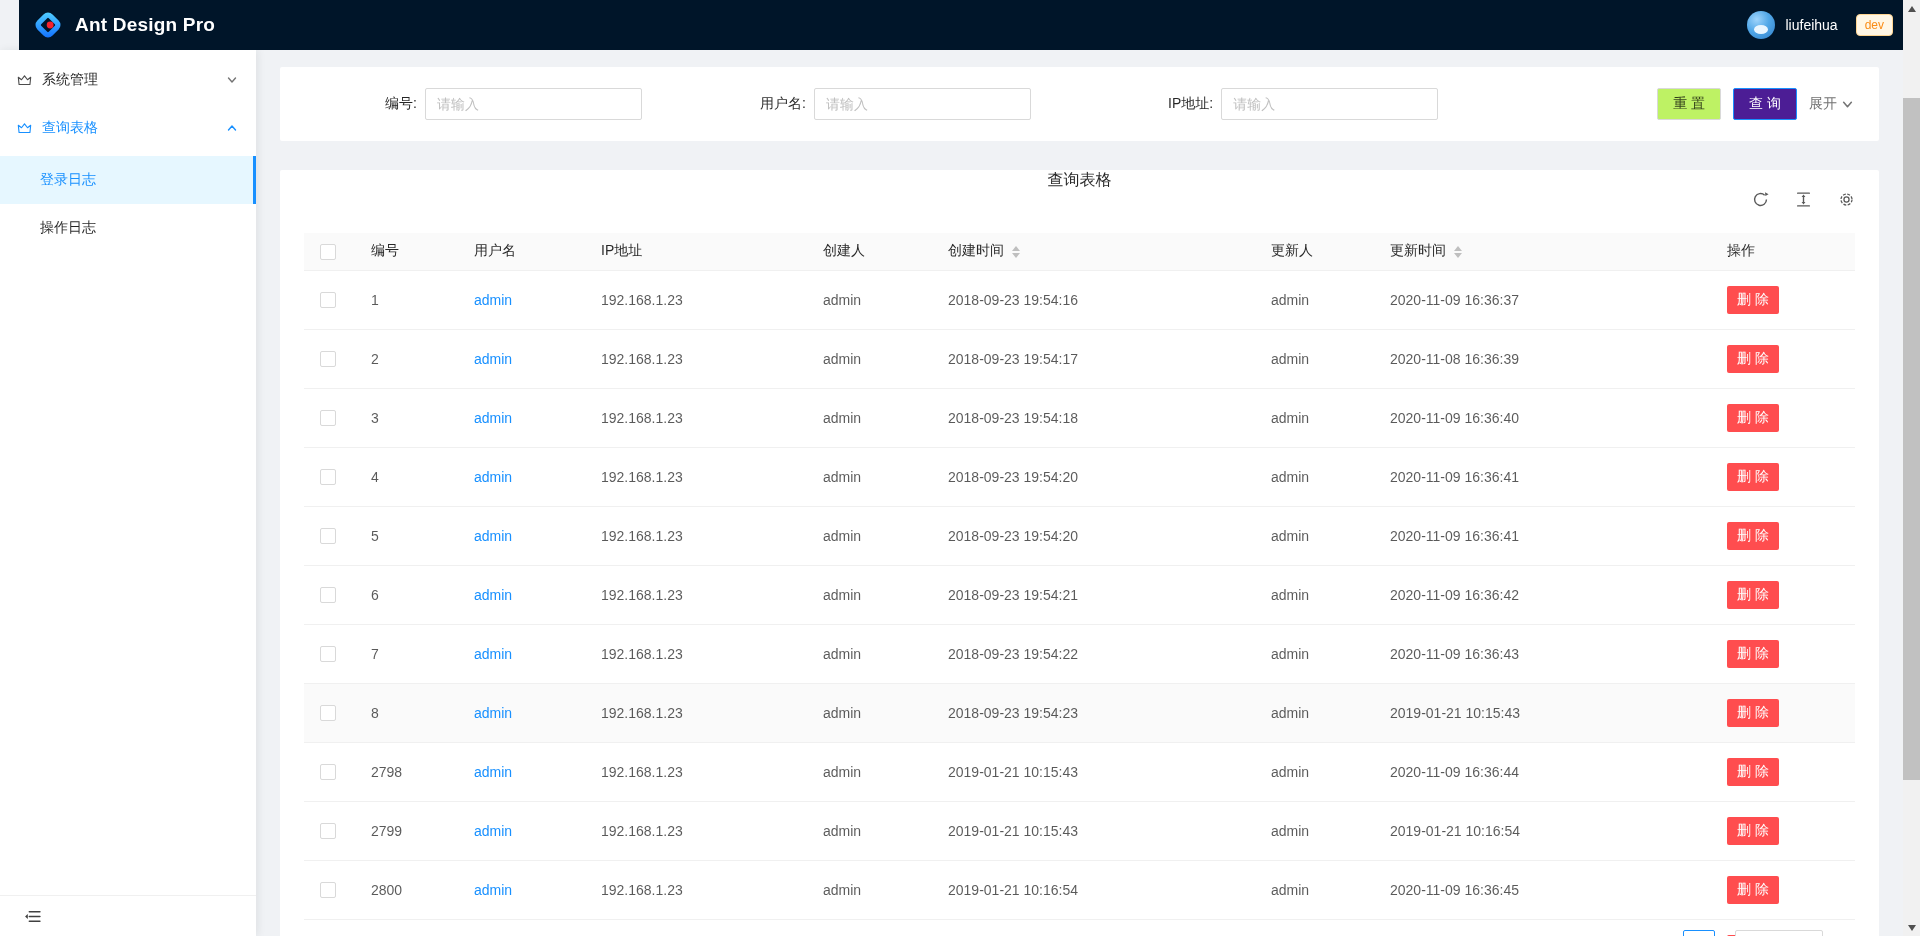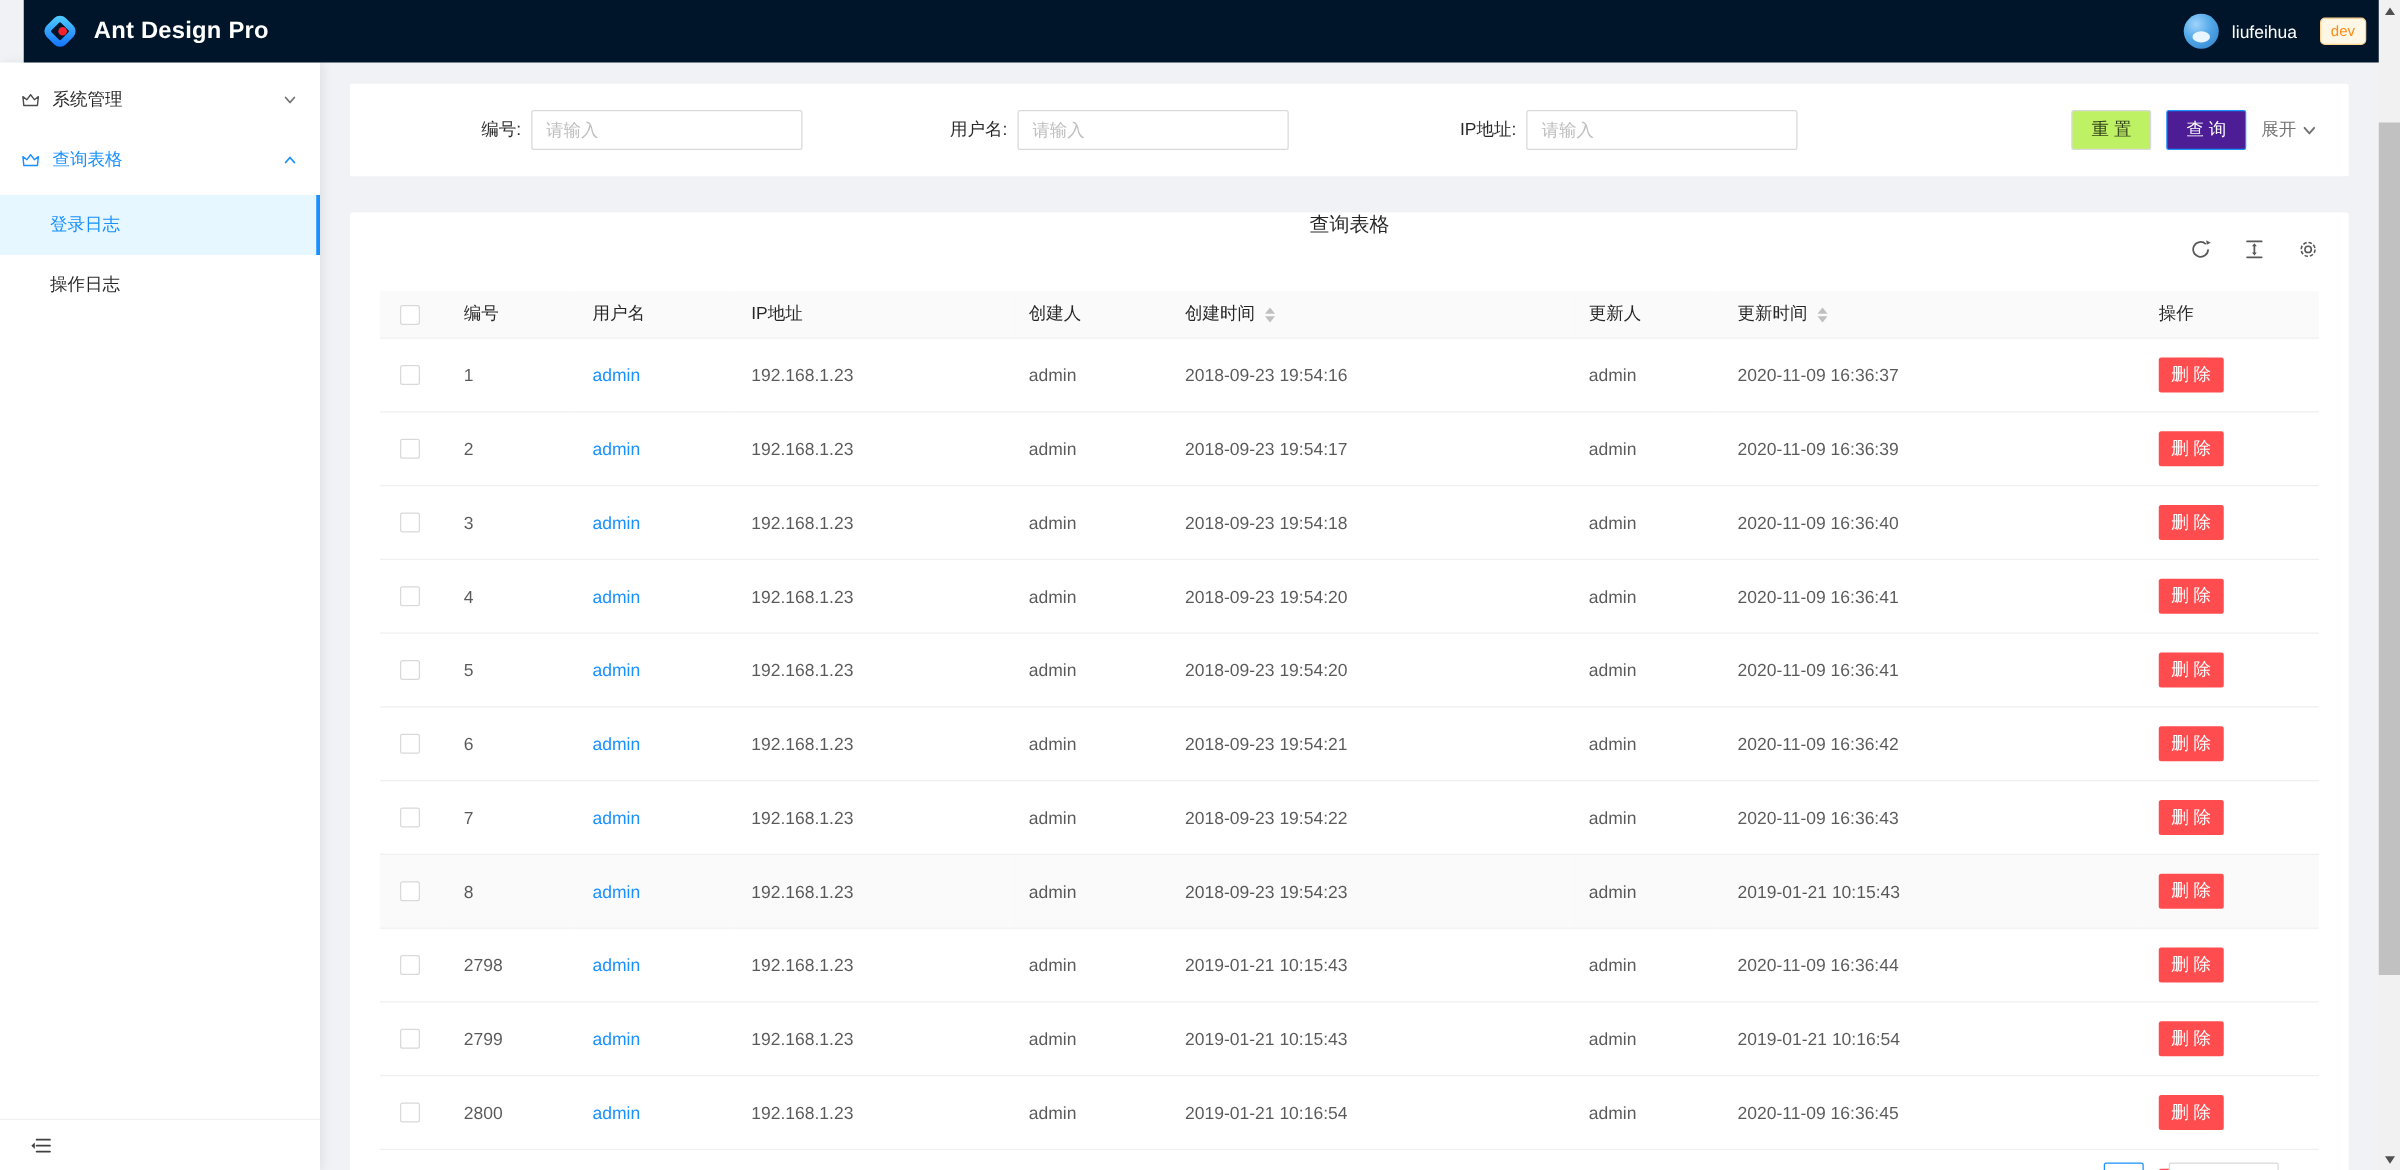--- a/index.html
+++ b/index.html
@@ -292,21 +292,21 @@
               <td><button class="btn-delete">删 除</button></td>
             </tr>
             <tr>
               <td><span class="ant-checkbox"></span></td>
               <td>2</td>
               <td><a class="cell-link">admin</a></td>
               <td>192.168.1.23</td>
               <td>admin</td>
               <td>2018-09-23 19:54:17</td>
               <td>admin</td>
-              <td>2020-11-09 16:36:39</td>
+              <td>2020-11-08 16:36:39</td>
               <td><button class="btn-delete">删 除</button></td>
             </tr>
             <tr>
               <td><span class="ant-checkbox"></span></td>
               <td>3</td>
               <td><a class="cell-link">admin</a></td>
               <td>192.168.1.23</td>
               <td>admin</td>
               <td>2018-09-23 19:54:18</td>
               <td>admin</td>

